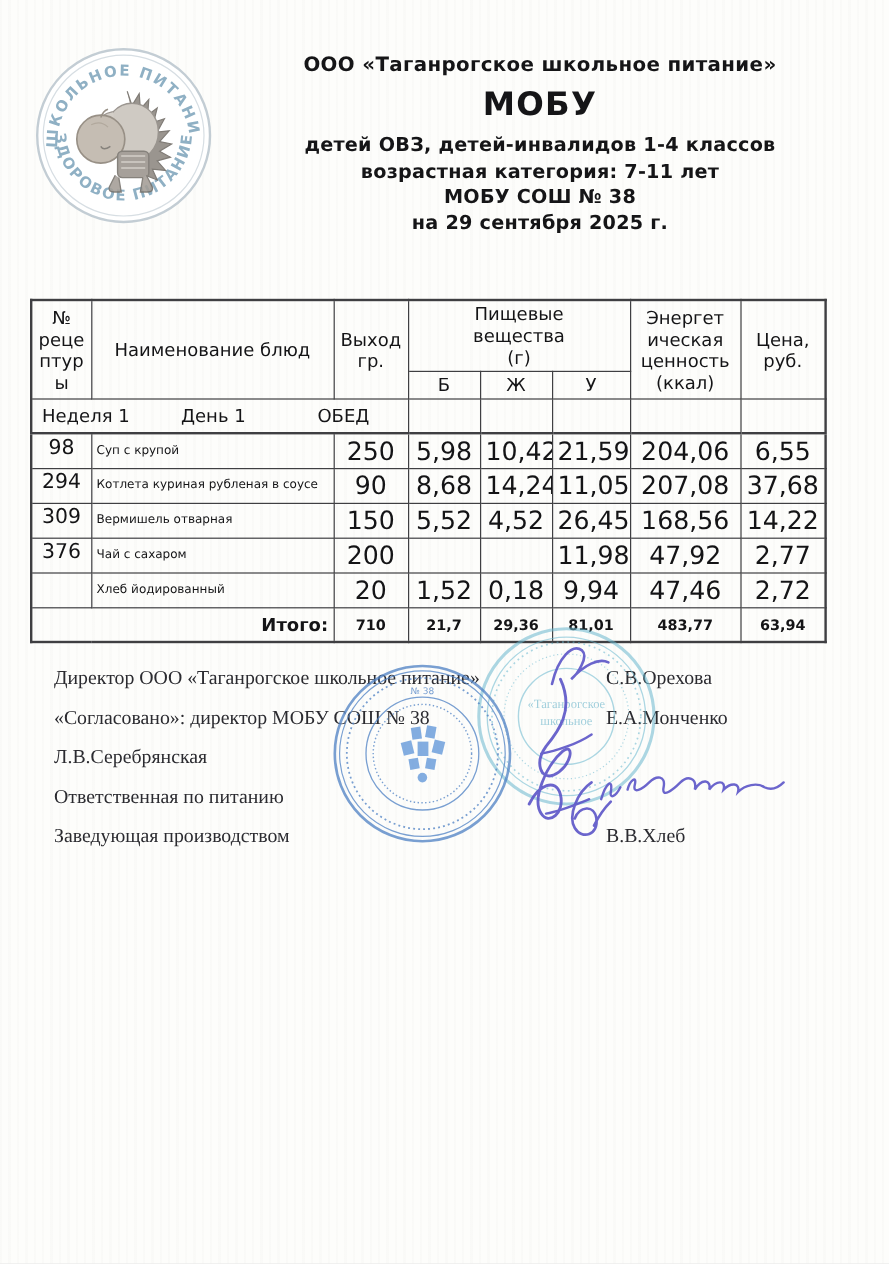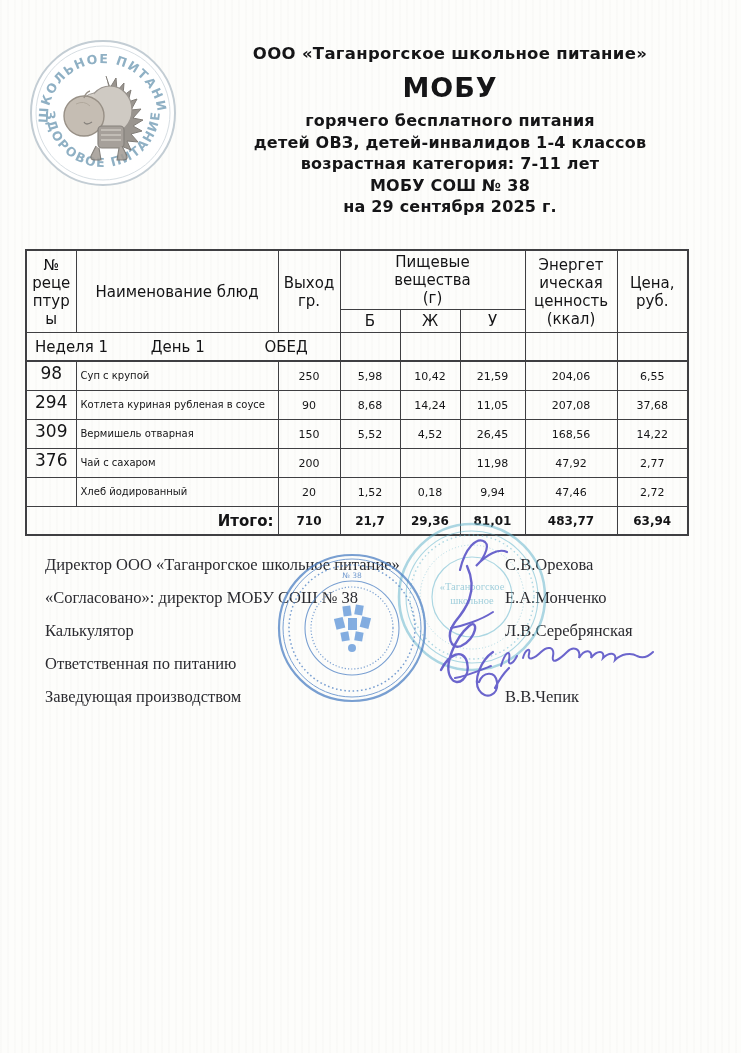--- a/index.html
+++ b/index.html
@@ -28,21 +28,21 @@
     border:1.6px solid #3f3f42;padding:1px 4px;overflow:hidden;
   }
   table.menu thead th{
     font-weight:normal;text-align:center;vertical-align:middle;
     white-space:pre-line;line-height:18px;font-size:15px;padding:2px 1px;
   }
   th.no-h{font-size:12.5px;line-height:15px;text-align:left;padding-left:7px;word-break:break-all;}
   tr.subhead th{height:18px;line-height:15px;padding:0;}
   tr.section td{border-bottom-width:2.2px;font-size:15px;height:25px;}
   tr.section .seg{display:inline-block;}
-  td.num{text-align:center;font-size:11px;}
+  td.num{text-align:center;font-size:21px;}
   td.no{font-size:17px;text-align:center;vertical-align:top;padding-top:2px;}
   td.name{font-size:10px;padding-left:7px;line-height:20px;}
   tbody td{height:26px;}
   tr.total td{font-weight:bold;font-size:12px;height:25px;}
   tr.total td.lbl{text-align:right;padding-left:7px;font-size:15px;}
   table.menu{border:2px solid #3f3f42;}
   
   .sign-block{
     position:absolute;left:45px;top:548px;width:640px;
     font-family:"Liberation Serif","DejaVu Serif",serif;
@@ -88,21 +88,20 @@
       <line x1="73" y1="102" x2="93" y2="102" stroke="#c9c3bb" stroke-width="1.4"></line>
       <path d="M68,108 l-5,10 q-1,4 4,4 l6,0 -2,-12" fill="#a39d96" stroke="#76716b" stroke-width="1.1"></path>
       <path d="M94,108 l5,10 q1,4 -4,4 l-6,0 2,-12" fill="#a39d96" stroke="#76716b" stroke-width="1.1"></path>
       <path d="M64,84 q-6,4 -8,0" fill="none" stroke="#76716b" stroke-width="1.3"></path>
     </g>
   </svg>
 
   <div class="header">
     <div class="org">ООО «Таганрогское школьное питание»</div>
     <div class="title">МОБУ</div>
-    <div class="sub">горячего бесплатного питания</div>
     <div class="sub">детей ОВЗ, детей-инвалидов 1-4 классов</div>
     <div class="sub">возрастная категория: 7-11 лет</div>
     <div class="sub">МОБУ СОШ № 38</div>
     <div class="sub">на 29 сентября 2025 г.</div>
   </div>
 
   <table class="menu">
     <colgroup>
       <col style="width:50px">
         <col style="width:202px">
@@ -216,30 +215,29 @@
   <div class="sign-block">
     <div class="sign-row">
       <span class="role">Директор ООО «Таганрогское школьное питание»</span>
       <span class="name">С.В.Орехова</span>
     </div>
     <div class="sign-row">
       <span class="role">«Согласовано»: директор МОБУ СОШ № 38</span>
       <span class="name">Е.А.Монченко</span>
     </div>
     <div class="sign-row">
-      <span class="role">Калькулятор</span>
       <span class="name">Л.В.Серебрянская</span>
     </div>
     <div class="sign-row">
       <span class="role">Ответственная по питанию</span>
       <span class="name"></span>
     </div>
     <div class="sign-row">
       <span class="role">Заведующая производством</span>
-      <span class="name">В.В.Чепик</span>
+      <span class="name">В.В.Хлеб</span>
     </div>
   </div>
 
   <svg class="overlay" viewBox="0 0 430 225">
 
     <g opacity="0.55">
       <circle cx="217" cy="97" r="73" fill="none" stroke="#6ab8cf" stroke-width="2.6"></circle>
       <circle cx="217" cy="97" r="66" fill="none" stroke="#6ab8cf" stroke-width="1.1"></circle>
       <circle cx="217" cy="97" r="62" fill="none" stroke="#6ab8cf" stroke-width="1.4" stroke-dasharray="1.5,3"></circle>
       <circle cx="217" cy="97" r="40" fill="none" stroke="#6ab8cf" stroke-width="1.2"></circle>

